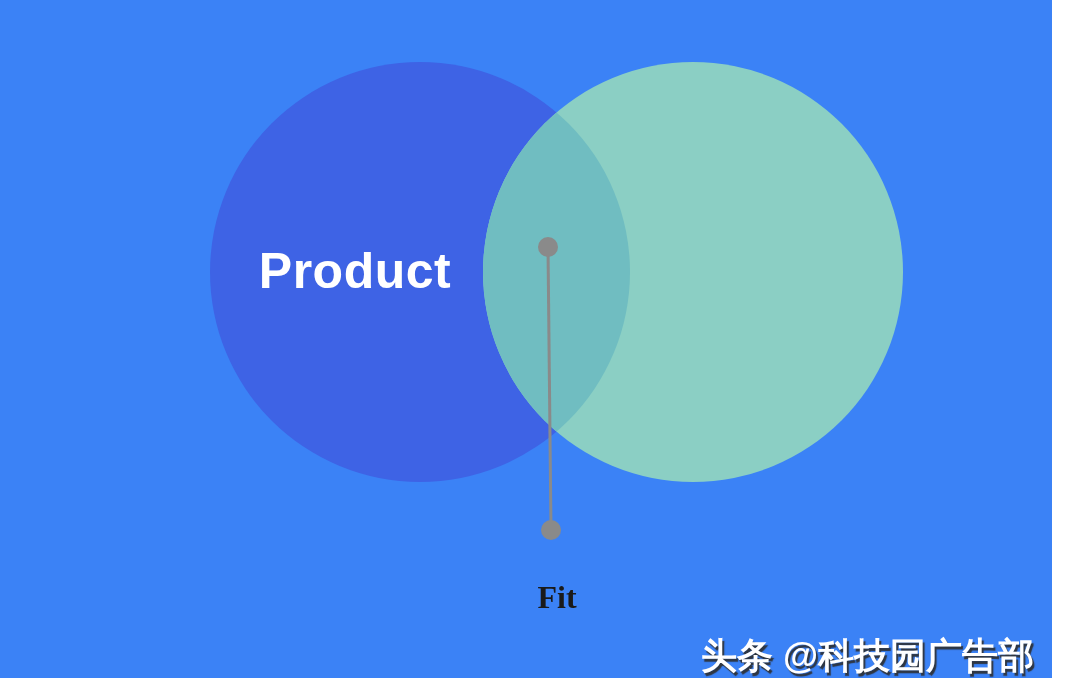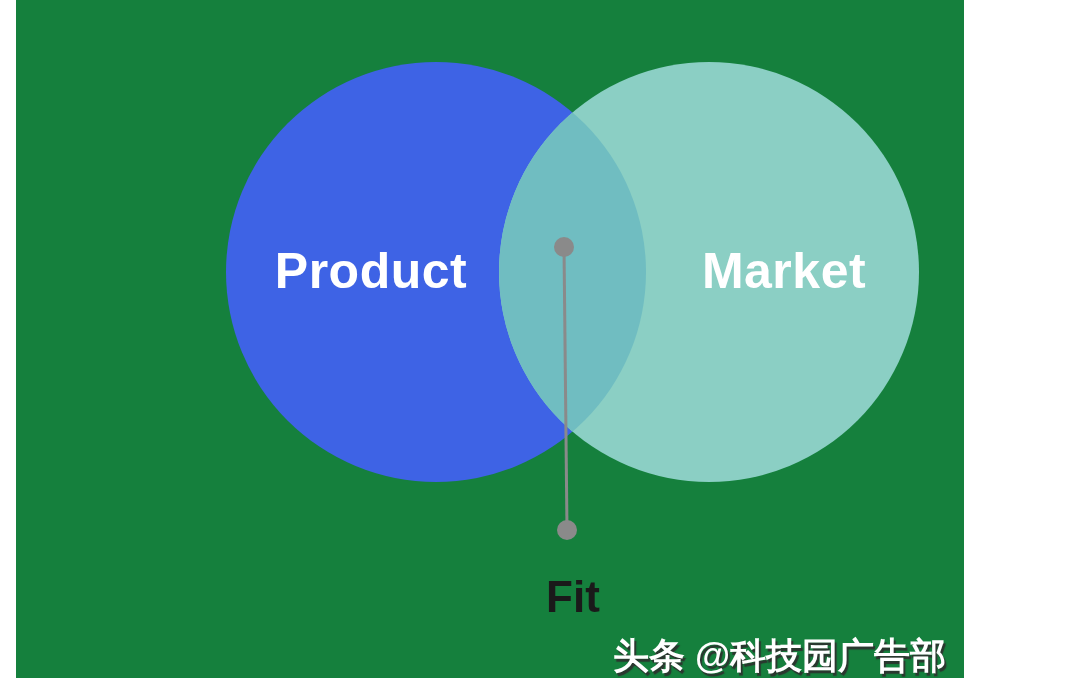--- a/index.html
+++ b/index.html
@@ -3,25 +3,24 @@
 <meta charset="utf-8">
 <style>
   html, body {
     margin: 0;
     padding: 0;
     background: #ffffff;
     font-family: "Liberation Sans", sans-serif;
   }
   .canvas {
     position: relative;
-    width: 948px;
+    width: 1052px;
     height: 678px;
-    background: #15803d;
+    background: #3b82f6;
     overflow: hidden;
-    margin-left: 16px;
   }
   .venn-svg {
     position: absolute;
     left: 0;
     top: 0;
   }
   .circle-label {
     position: absolute;
     transform: translate(-50%, -50%);
     font-size: 50px;
@@ -31,25 +30,26 @@
     white-space: nowrap;
     user-select: none;
   }
   .product-label { left: 355px; top: 271px; }
   .market-label  { left: 768px; top: 271px; }
   .fit-label {
     position: absolute;
     left: 557px;
     top: 597px;
     transform: translate(-50%, -50%);
-    font-size: 44px;
+    font-size: 32px;
     font-weight: 700;
     color: #1a1a1a;
     white-space: nowrap;
     user-select: none;
+    font-family: Liberation Serif, serif;
   }
   .watermark {
     position: absolute;
     top: 632px;
     right: 18px;
     font-size: 36px;
     font-weight: 700;
     color: #ffffff;
     text-shadow: 2px 3px 1px rgba(45, 45, 45, 0.9);
     white-space: nowrap;
@@ -74,19 +74,18 @@
 
     <circle cx="693" cy="272" r="210" clip-path="url(#leftCircleClip)" fill="#70BDC1"></circle>
 
     <line x1="548" y1="247" x2="551" y2="530" stroke-width="3" stroke="#8A8A8A"></line>
     <circle cx="548" cy="247" r="10" fill="#8A8A8A"></circle>
     <circle cx="551" cy="530" r="10" fill="#8A8A8A"></circle>
   </svg>
 
   <div class="circle-label product-label">Product</div>
 
-  <div class="circle-label market-label">Market</div>
 
   <div class="fit-label">Fit</div>
 
   <div class="watermark">头条 @科技园广告部</div>
 
 </div>
 
 </body></html>

